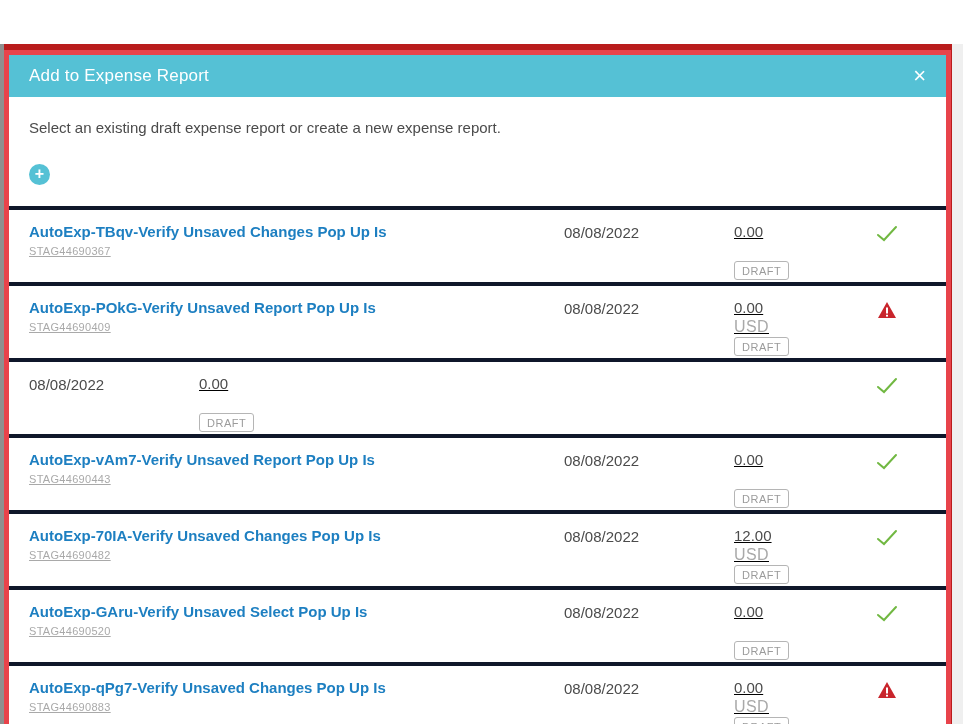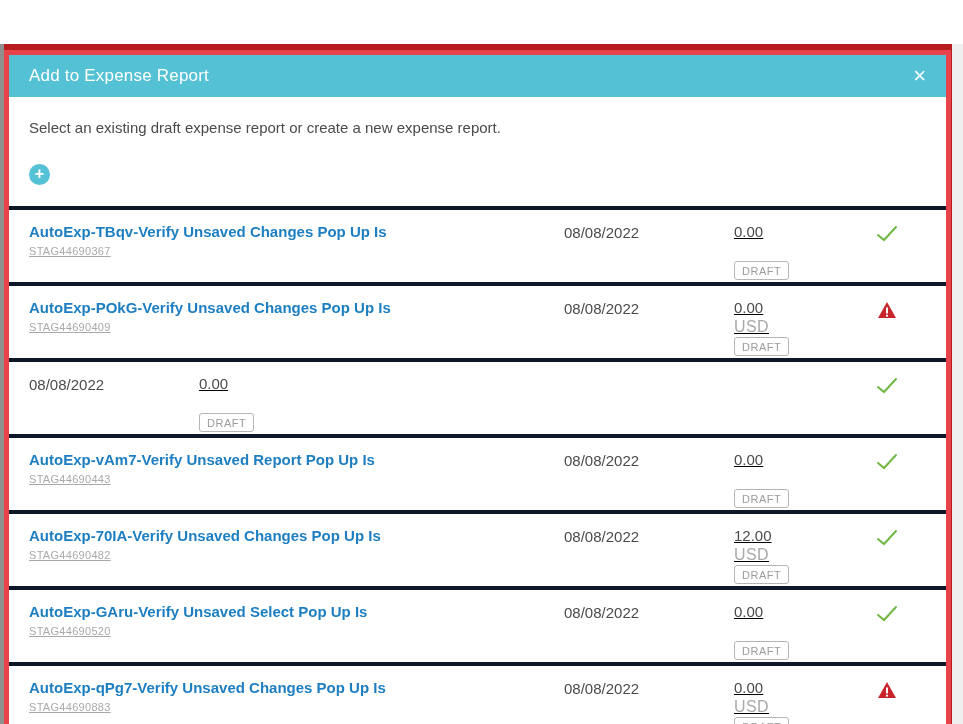--- a/index.html
+++ b/index.html
@@ -98,21 +98,21 @@
     <div class="col-icon">
       <svg width="22" height="18" viewBox="0 0 22 18">
         <path d="M2 10 L8 15 L20 2" fill="none" stroke="#71b842" stroke-width="2" stroke-linecap="round"></path>
       </svg>
 
     </div>
   </div>
 
   <div class="report-row">
     <div class="col-name">
-      <a class="report-name">AutoExp-POkG-Verify Unsaved Changes Pop Up Is</a>
+      <a class="report-name">AutoExp-POkG-Verify Unsaved Report Pop Up Is</a>
       <div class="report-id">STAG44690409</div>
     </div>
     <div class="col-date">08/08/2022</div>
     <div class="col-amount">
       <div class="amount-value">0.00</div>
       <div class="amount-currency">USD</div>
       <span class="draft-badge">DRAFT</span>
     </div>
     <div class="col-icon">
 

